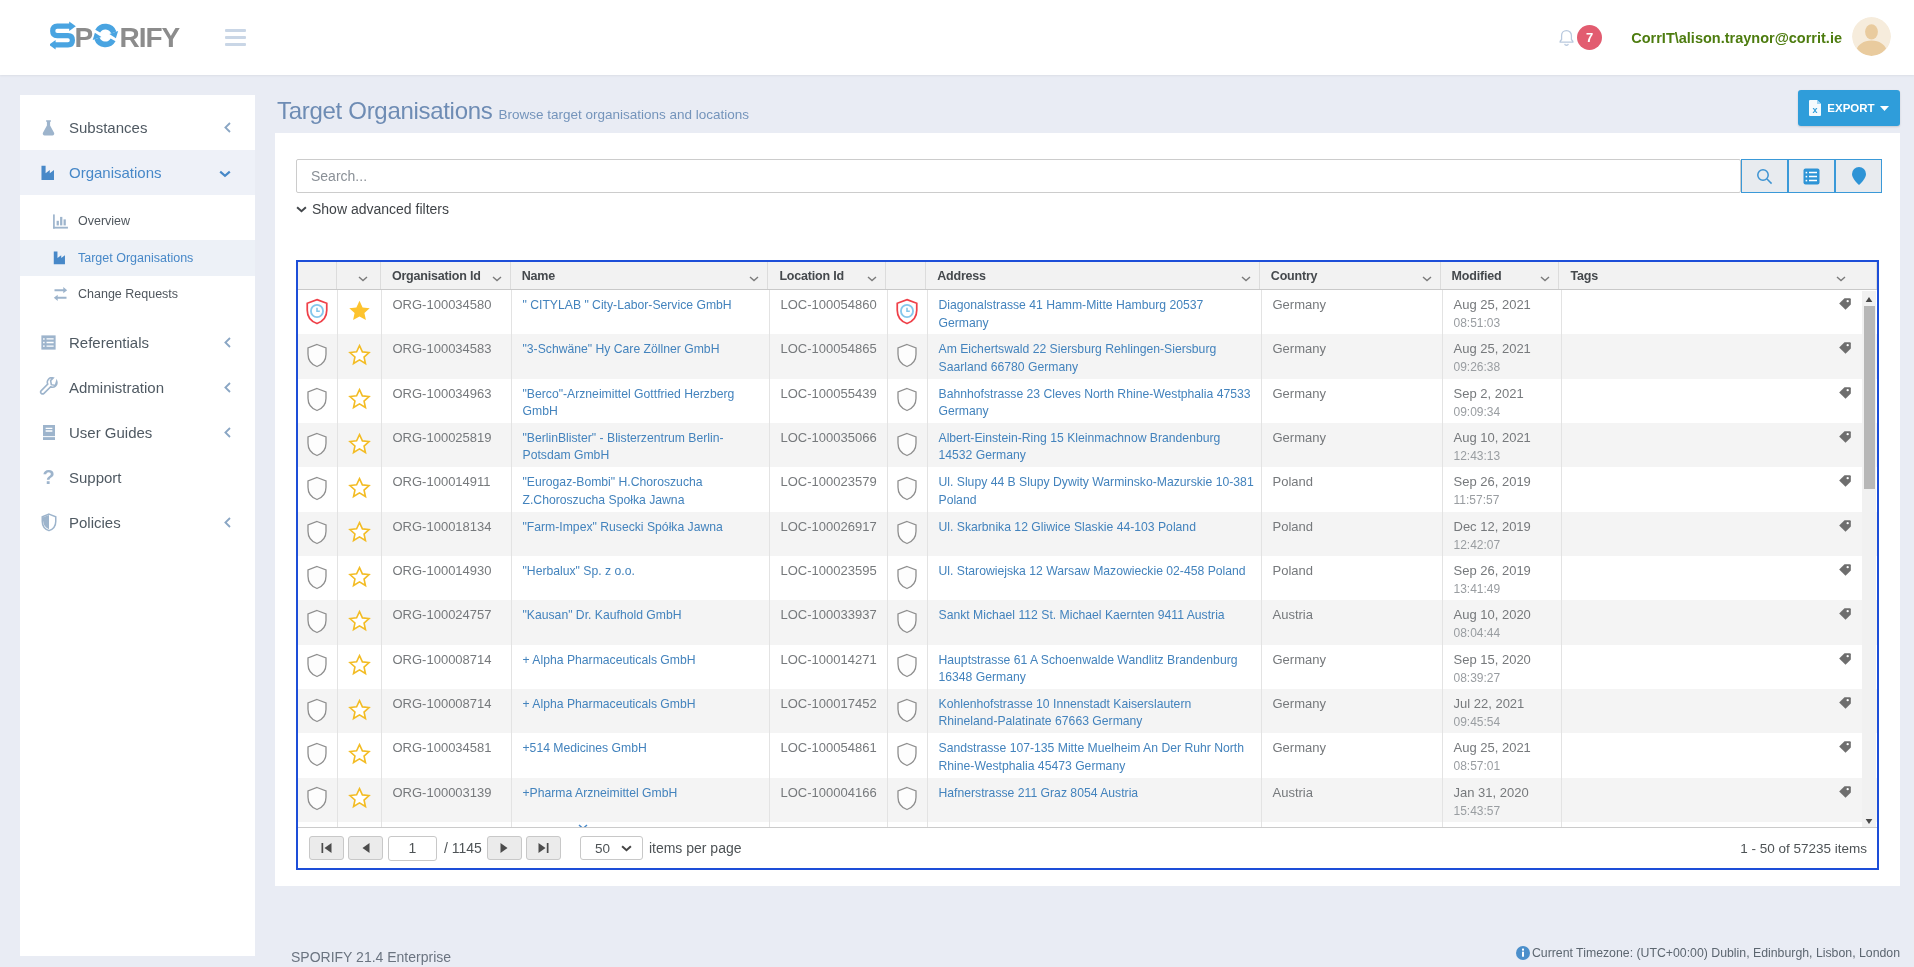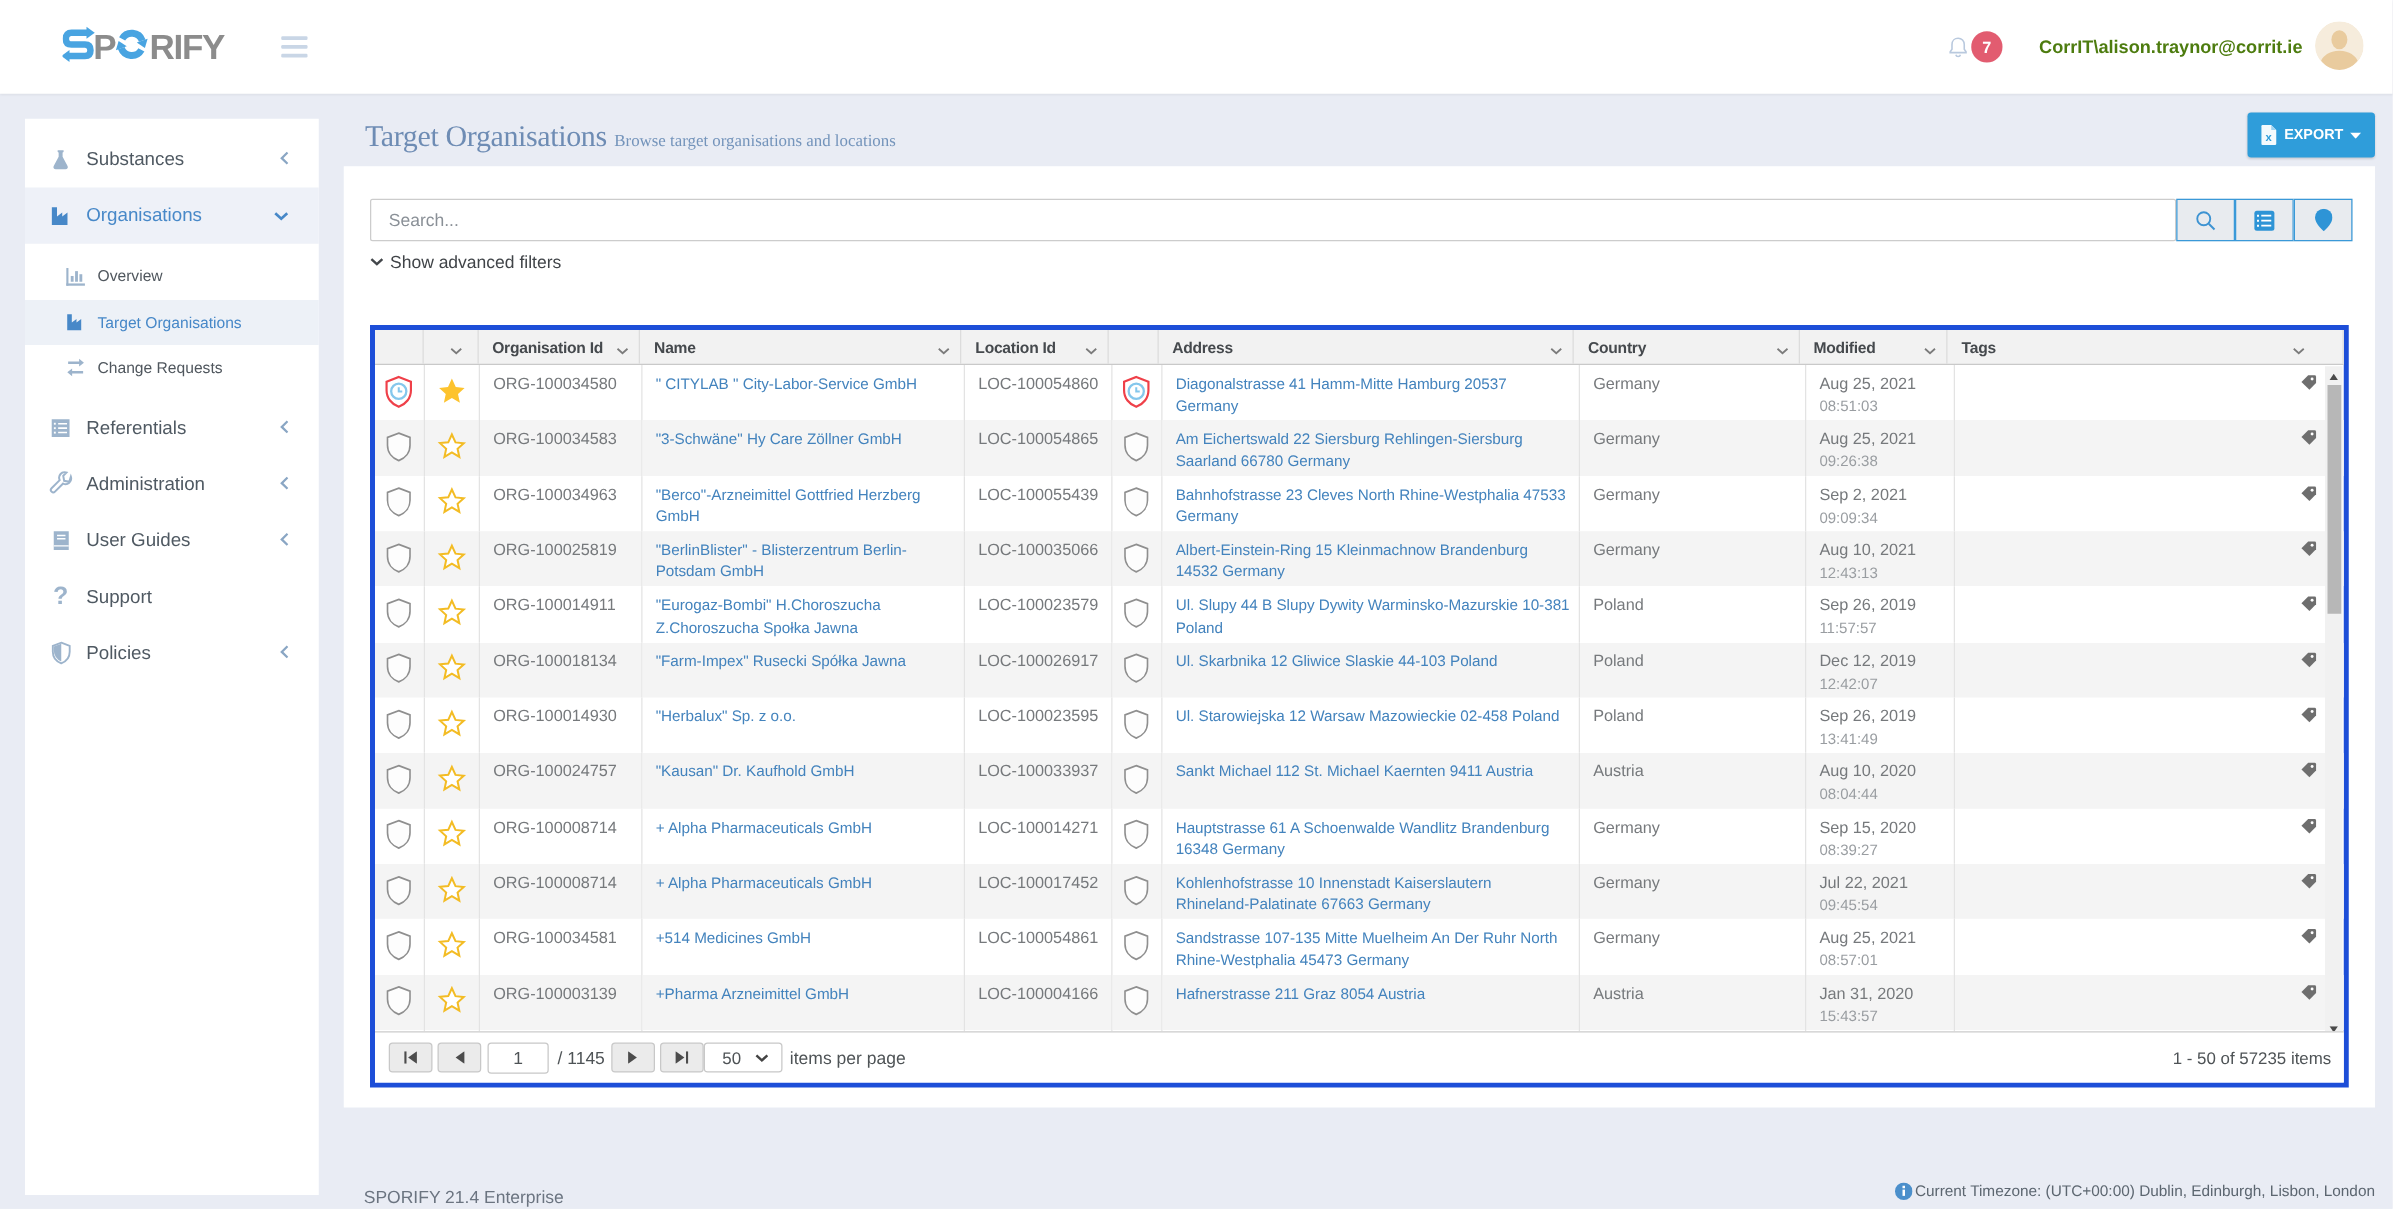--- a/index.html
+++ b/index.html
@@ -21,31 +21,31 @@
 .mitem .ic { width:21px; height:21px; display:flex; align-items:center; justify-content:center; margin-right:10px; }
 .mitem .chev { margin-left:auto; margin-right:24px; }
 .mitem.active { background:#eef1f8; color:#4788c8; }
 .submenu { padding:8px 0 2px; }
 .sitem { height:36.5px; display:flex; align-items:center; padding-left:32px; color:#50575e; font-size:12.5px; }
 .sitem .ic { width:17px; height:17px; display:flex; align-items:center; justify-content:center; margin-right:9px; }
 .sitem.active { background:#edf1f7; color:#4788c8; }
 .gap { height:5px; }
 
 
-#pagetitle { position:absolute; left:292px; top:97px; color:#6e8cb4;font-family:Liberation Serif, serif; }
+#pagetitle { position:absolute; left:277px; top:97px; color:#6e8cb4; }
 #pagetitle .big { font-size:24px; letter-spacing:-0.3px; }
 #pagetitle .sub { font-size:13.5px; margin-left:6px; color:#7494bb; }
 #exportbtn { position:absolute; left:1798px; top:90px; width:102px; height:36px; background:#2f9dda; border-radius:3px; color:#fff; font-size:11.5px; font-weight:bold; display:flex; align-items:center; justify-content:center; box-shadow:0 1px 2px rgba(0,0,0,0.15); }
 #panel { position:absolute; left:275px; top:133px; width:1625px; height:753px; background:#fff; }
 #searchbox { position:absolute; left:21px; top:26px; width:1445px; height:34px; border:1px solid #ccc; border-radius:2px; color:#8a9097; font-size:14px; display:flex; align-items:center; padding-left:14px; }
 .vbtn { position:absolute; top:26px; width:47px; height:34px; background:#e8ebef; border:1px solid #3a99d8; display:flex; align-items:center; justify-content:center; }
 #advfilters { position:absolute; left:21px; top:66px; height:20px; display:flex; align-items:center; color:#404448; font-size:14px; }
 
 
-#grid { position:absolute; left:21px; top:127px; width:1583px; height:610px; border:4px solid #1d4ed8; }
+#grid { position:absolute; left:21px; top:127px; width:1583px; height:610px; border:2px solid #1d4ed8; }
 #ghead { height:28px; background:#f2f2f2; border-bottom:1px solid #c9c9c9; display:flex; font-size:12.5px; font-weight:bold; color:#45494d; }
 .hc { display:flex; align-items:center; padding-left:11px; border-right:1px solid #dcdcdc; position:relative; letter-spacing:-0.2px; }
 .hc .hchev { position:absolute; right:8px; top:9px; }
 #gbody { height:539px; overflow:hidden; position:relative; }
 table { border-collapse:collapse; table-layout:fixed; width:1581px; }
 td { vertical-align:top; font-size:13px; color:#76797c; padding:7px 0 0 11px; overflow:hidden; }
 tr { height:44.33px; }
 tr.alt { background:#f4f4f4; }
 td.icon { vertical-align:middle; padding:0; text-align:center; }
 td a { color:#4383bd; text-decoration:none; line-height:17.5px; display:inline-block; padding-right:6px; font-size:12.2px; }
@@ -628,21 +628,21 @@
           <svg width="8" height="10" viewBox="0 0 8 10">
             <path d="M.5 0l7 5-7 5z" fill="#4c4c4c"></path>
           </svg>
         </div>
       <div class="pbtn">
           <svg width="12" height="10" viewBox="0 0 12 10">
             <path d="M1.5 0l7 5-7 5z" fill="#4c4c4c"></path>
             <rect x="9.8" y="0" width="1.7" height="10" fill="#4c4c4c"></rect>
           </svg>
         </div>
-      <div id="pgselect" style="">50<svg width="11" height="7" viewBox="0 0 10 6" style="position:absolute;right:10px;top:8px">
+      <div id="pgselect" style="margin-left:19px">50<svg width="11" height="7" viewBox="0 0 10 6" style="position:absolute;right:10px;top:8px">
             <path d="M1 1l4 3.6L9 1" fill="none" stroke="#444" stroke-width="1.8"></path>
           </svg></div>
       <div>items per page</div>
       <div id="pgcount">1 - 50 of 57235 items</div>
     </div>
   </div>
 </div>
 
 <div id="footer-left">SPORIFY 21.4 Enterprise</div>
 <div id="footer-right">

